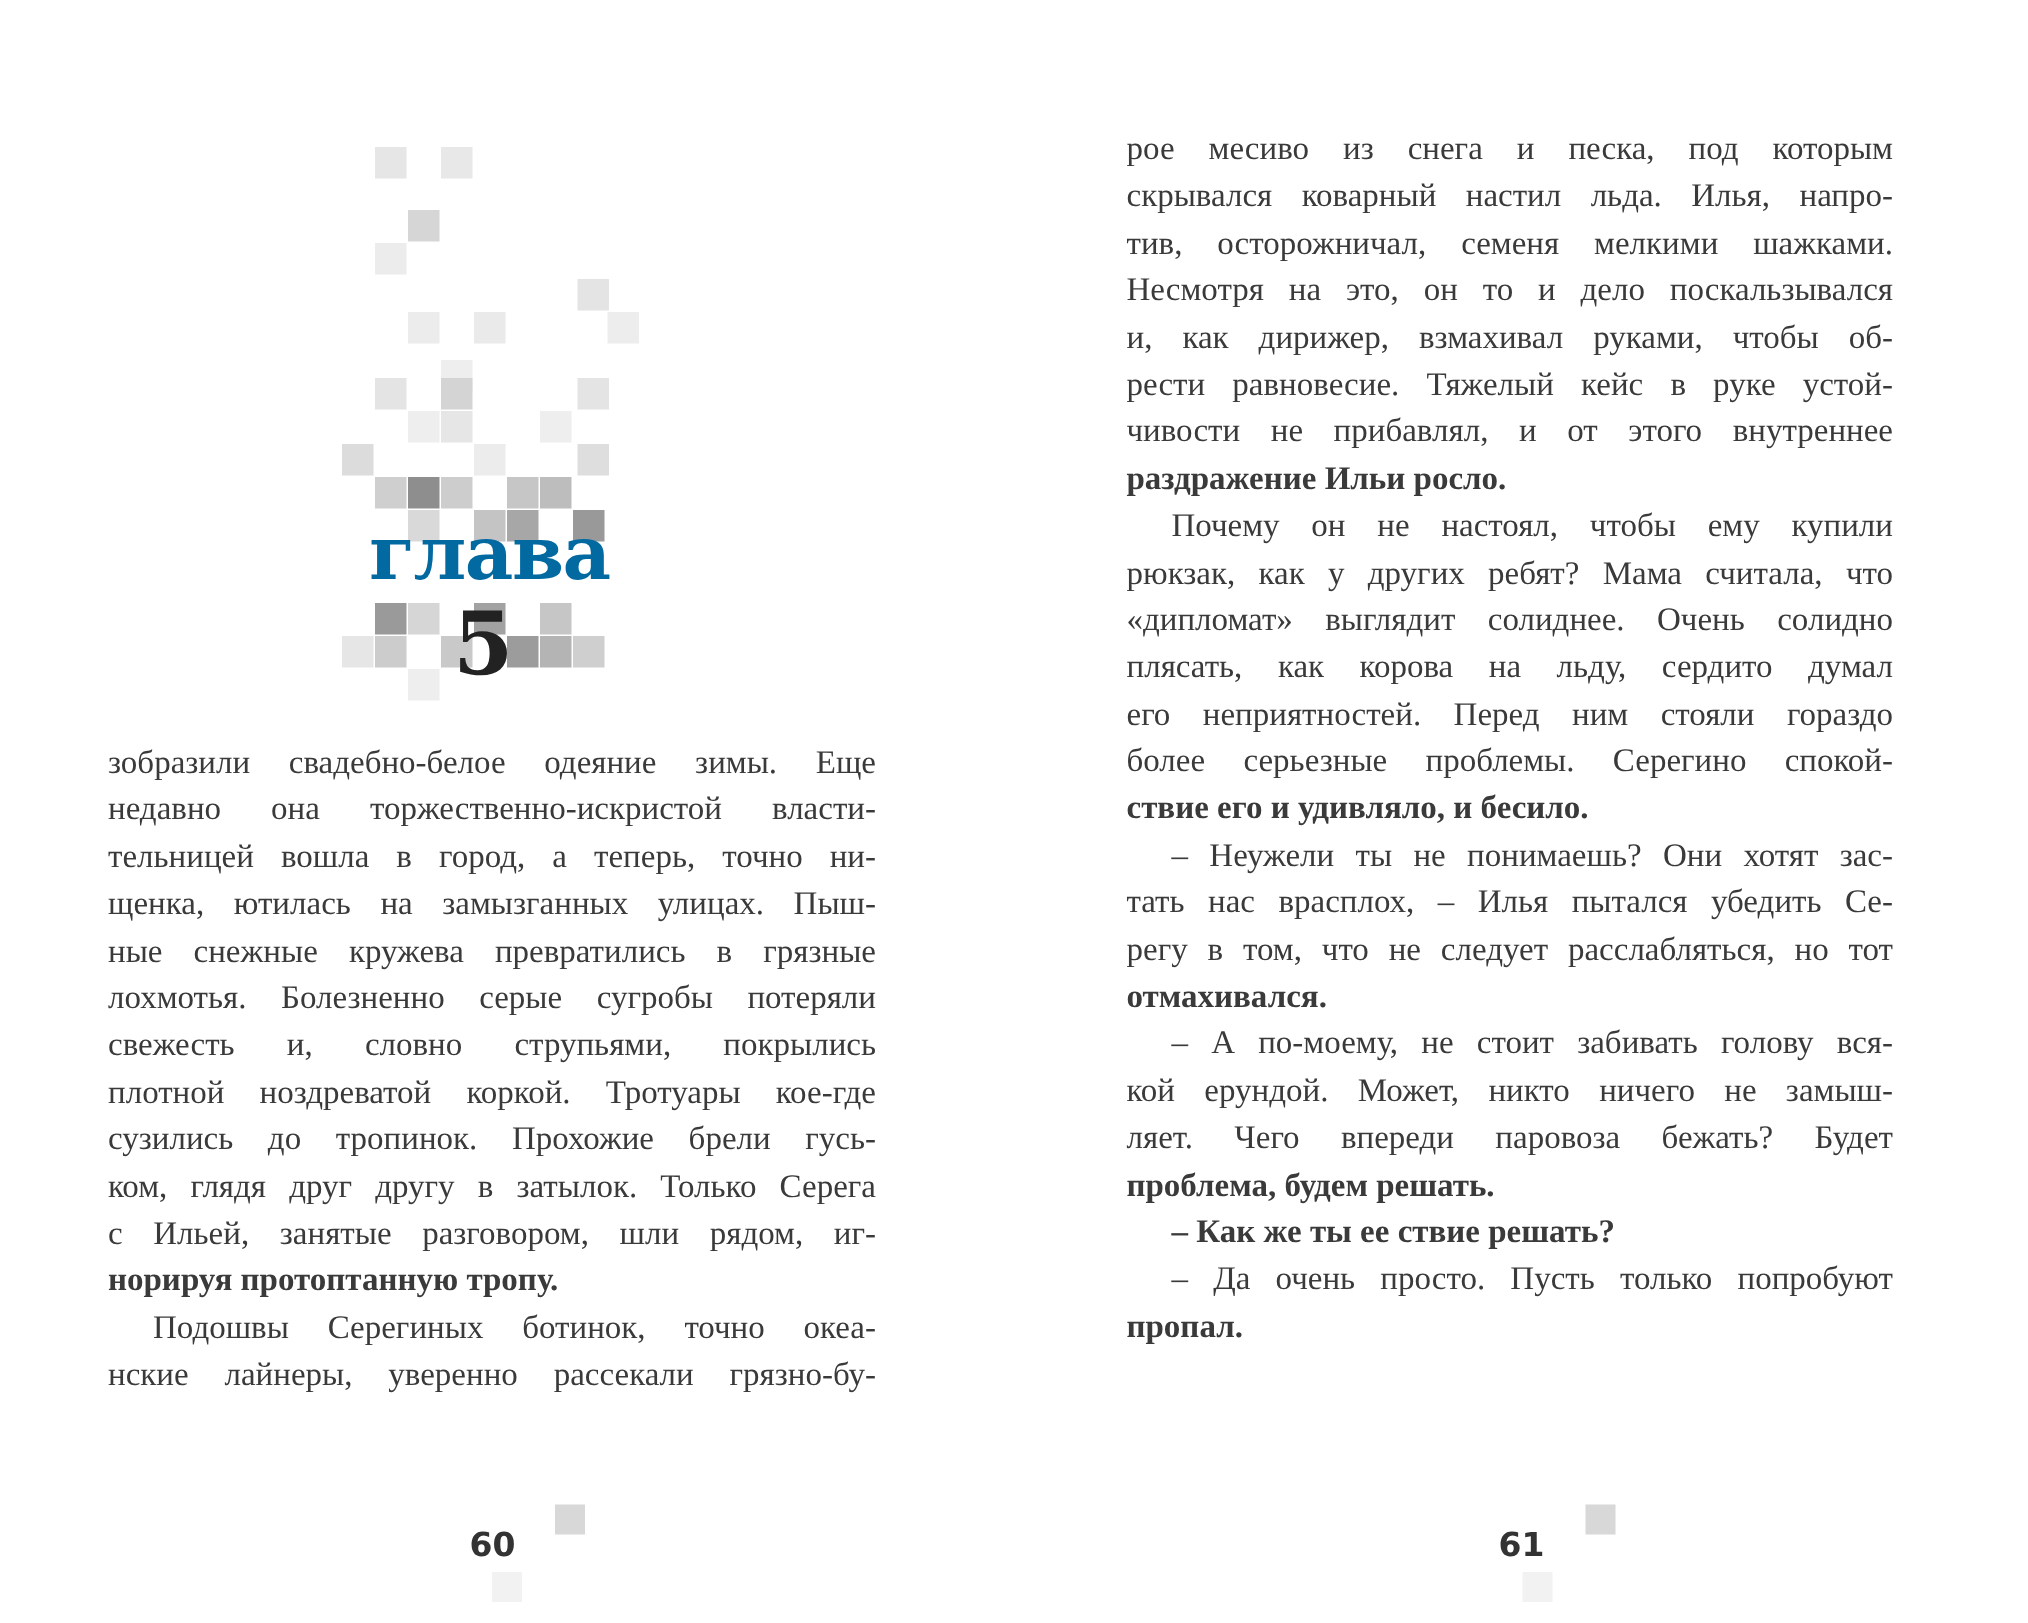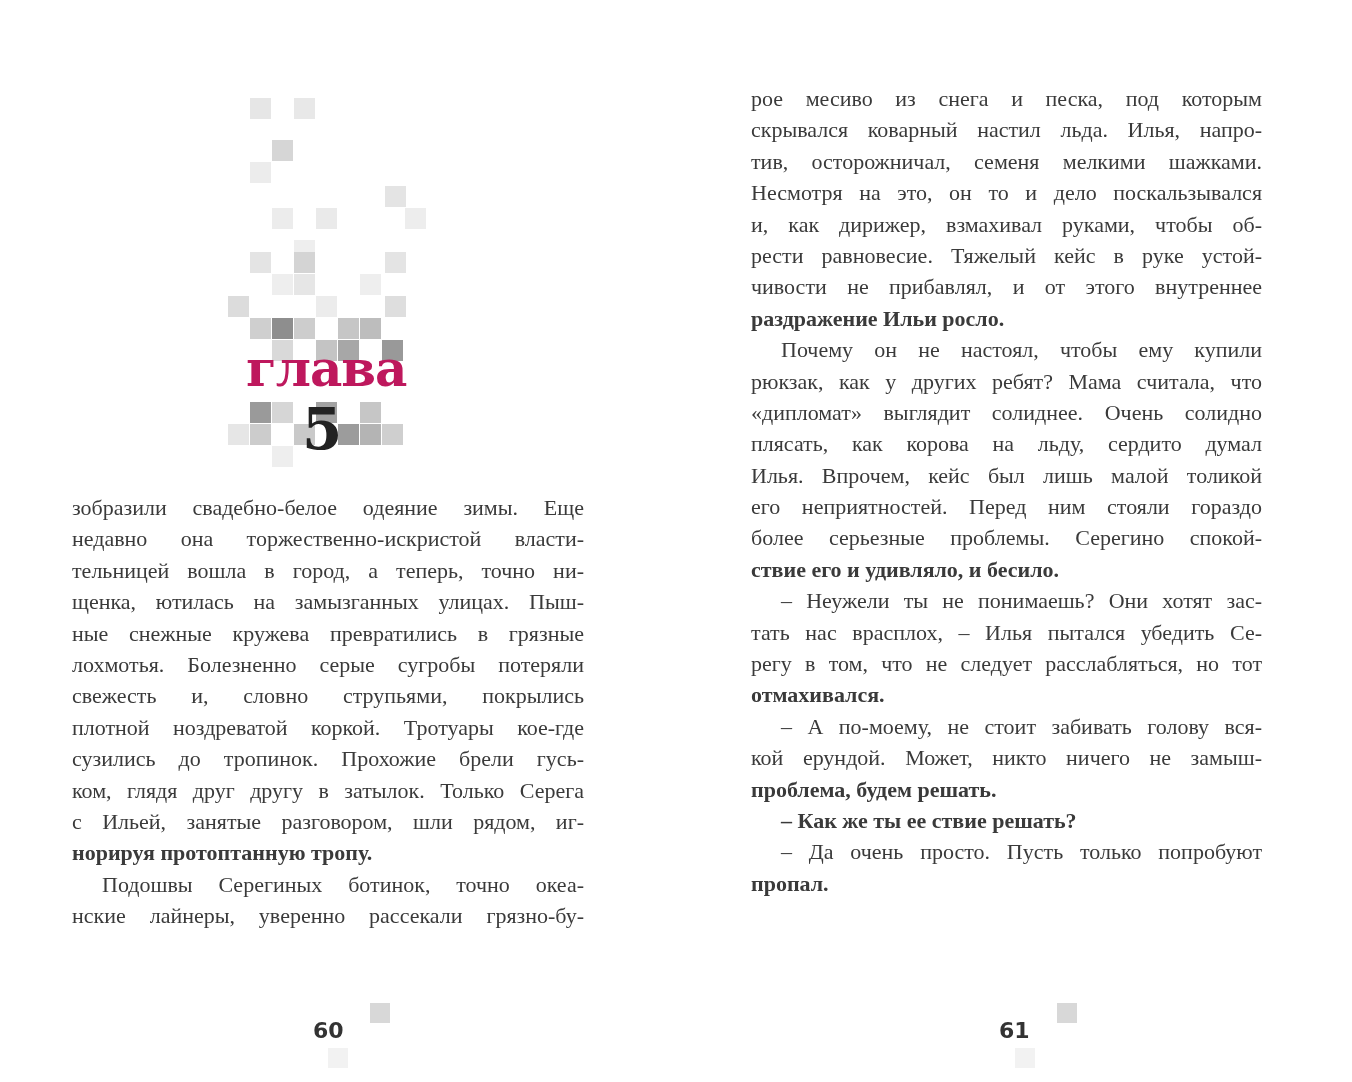--- a/index.html
+++ b/index.html
@@ -19,21 +19,21 @@
     .page-right .text-block { left: 75px; top: 83px; width: 511px; }
 
     .line { display: block; text-align: justify; text-align-last: justify; white-space: nowrap; overflow: visible; height: 31.4px; }
     .line.last { text-align-last: left; font-weight: bold; }
     .line.indent { padding-left: 30px; }
 
     .chapter-ornament { position: absolute; left: 220px; top: 90px; width: 210px; height: 380px; }
     .sq { position: absolute; width: 21px; height: 21px; }
     .chapter-word {
       position: absolute; left: 246px; top: 344px; font-size: 50px; font-weight: bold;
-      font-family: "DejaVu Serif", serif; color: #be185d; letter-spacing: -1px; line-height: 1;
+      font-family: "DejaVu Serif", serif; color: #0369a1; letter-spacing: -1px; line-height: 1;
     }
     .chapter-num {
       position: absolute; left: 302px; top: 400px; font-size: 58px; font-weight: bold;
       font-family: "DejaVu Serif", serif; color: #222; line-height: 1;
     }
     .page-number {
       position: absolute; font-family: "DejaVu Sans", sans-serif; font-weight: bold;
       font-size: 22px; color: #333;
     }
     .page-left .page-number { left: 313px; top: 1018px; }
@@ -114,30 +114,30 @@
       <span class="line">тив, осторожничал, семеня мелкими шажками.</span>
       <span class="line">Несмотря на это, он то и дело поскальзывался</span>
       <span class="line">и, как дирижер, взмахивал руками, чтобы об-</span>
       <span class="line">рести равновесие. Тяжелый кейс в руке устой-</span>
       <span class="line">чивости не прибавлял, и от этого внутреннее</span>
       <span class="line last">раздражение Ильи росло.</span>
       <span class="line indent">Почему он не настоял, чтобы ему купили</span>
       <span class="line">рюкзак, как у других ребят? Мама считала, что</span>
       <span class="line">«дипломат» выглядит солиднее. Очень солидно</span>
       <span class="line">плясать, как корова на льду, сердито думал</span>
-      <span class="line">Илья. Впрочем, кейс был лишь малой толикой</span>
       <span class="line">его неприятностей. Перед ним стояли гораздо</span>
       <span class="line">более серьезные проблемы. Серегино спокой-</span>
       <span class="line last">ствие его и удивляло, и бесило.</span>
       <span class="line indent">– Неужели ты не понимаешь? Они хотят зас-</span>
       <span class="line">тать нас врасплох, – Илья пытался убедить Се-</span>
       <span class="line">регу в том, что не следует расслабляться, но тот</span>
       <span class="line last">отмахивался.</span>
       <span class="line indent">– А по-моему, не стоит забивать голову вся-</span>
       <span class="line">кой ерундой. Может, никто ничего не замыш-</span>
+      <span class="line">ляет. Чего впереди паровоза бежать? Будет</span>
       <span class="line last">проблема, будем решать.</span>
       <span class="line indent last">– Как же ты ее ствие решать?</span>
       <span class="line indent">– Да очень просто. Пусть только попробуют</span>
       <span class="line last">пропал.</span>
     </div>
   <div class="page-number">61</div>
 </div>
 
 <div id="pn-marks">
     <div class="pn-sq" style="left: 370px; top: 1003px; background: rgb(216, 216, 216);"></div>

